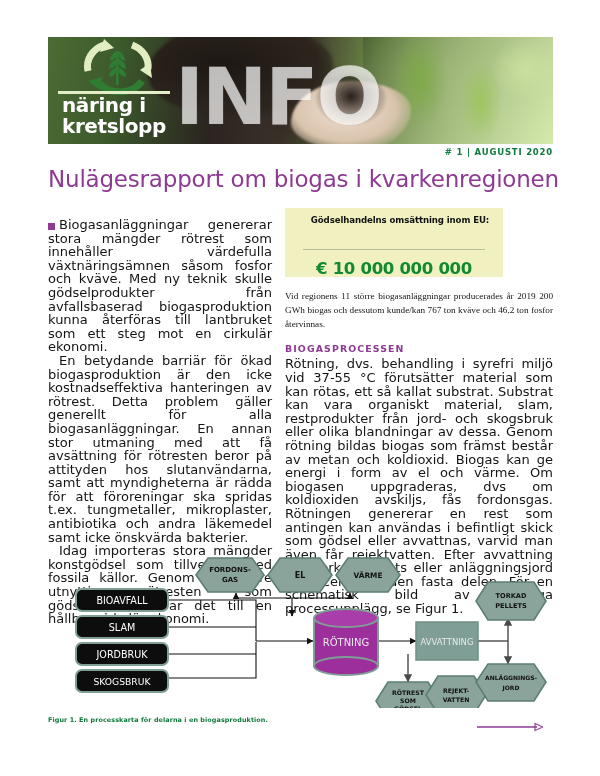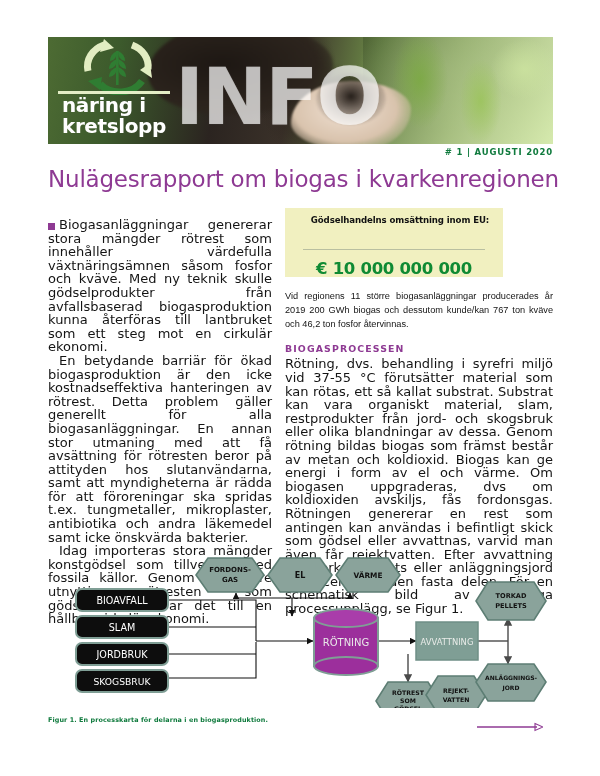--- a/index.html
+++ b/index.html
@@ -62,21 +62,21 @@
   .factbox .l1{position:absolute;left:12px;right:0;top:7px;text-align:center;font-size:8.6px;font-weight:700;color:#111;
                font-family:"DejaVu Sans",sans-serif;letter-spacing:-.1px;}
   .factbox .l2{position:absolute;left:0;right:0;top:20px;text-align:center;font-size:16.5px;font-weight:700;color:#0f8a33;
                font-family:"DejaVu Sans",sans-serif;letter-spacing:-.3px;margin-top:31px;}
   .factbox .rule{position:absolute;left:18px;right:18px;top:41px;height:1px;background:#b9bfa0;}
   .factbox .l3{position:absolute;left:0;right:0;top:45px;text-align:center;font-size:15px;font-weight:700;color:#8e3a93;
                font-family:"DejaVu Sans",sans-serif;letter-spacing:-.3px;}
 
   .rheading{font-size:9.4px;font-weight:700;color:#8e3a93;letter-spacing:1.1px;margin:12px 0 3px 0;
             font-family:"DejaVu Sans",sans-serif;}
-  .rtop p{margin:0;font-size:9.2px;line-height:13.8px;text-align:justify;font-family:Liberation Sans, sans-serif;color:#141414;}
+  .rtop p{margin:0;font-size:9.2px;line-height:13.8px;text-align:justify;font-family:Liberation Serif, serif;color:#141414;}
 
   
   .diagram{position:absolute;left:48px;top:556px;width:505px;height:152px;}
   .diagram svg{display:block;}
 
   .caption{position:absolute;left:48px;top:716px;font-size:6.4px;color:#0f7a3d;font-weight:700;
            font-family:"DejaVu Sans",sans-serif;letter-spacing:.1px;}
 
   .botarrow{position:absolute;left:477px;top:722px;width:66px;height:10px;}
 </style>

